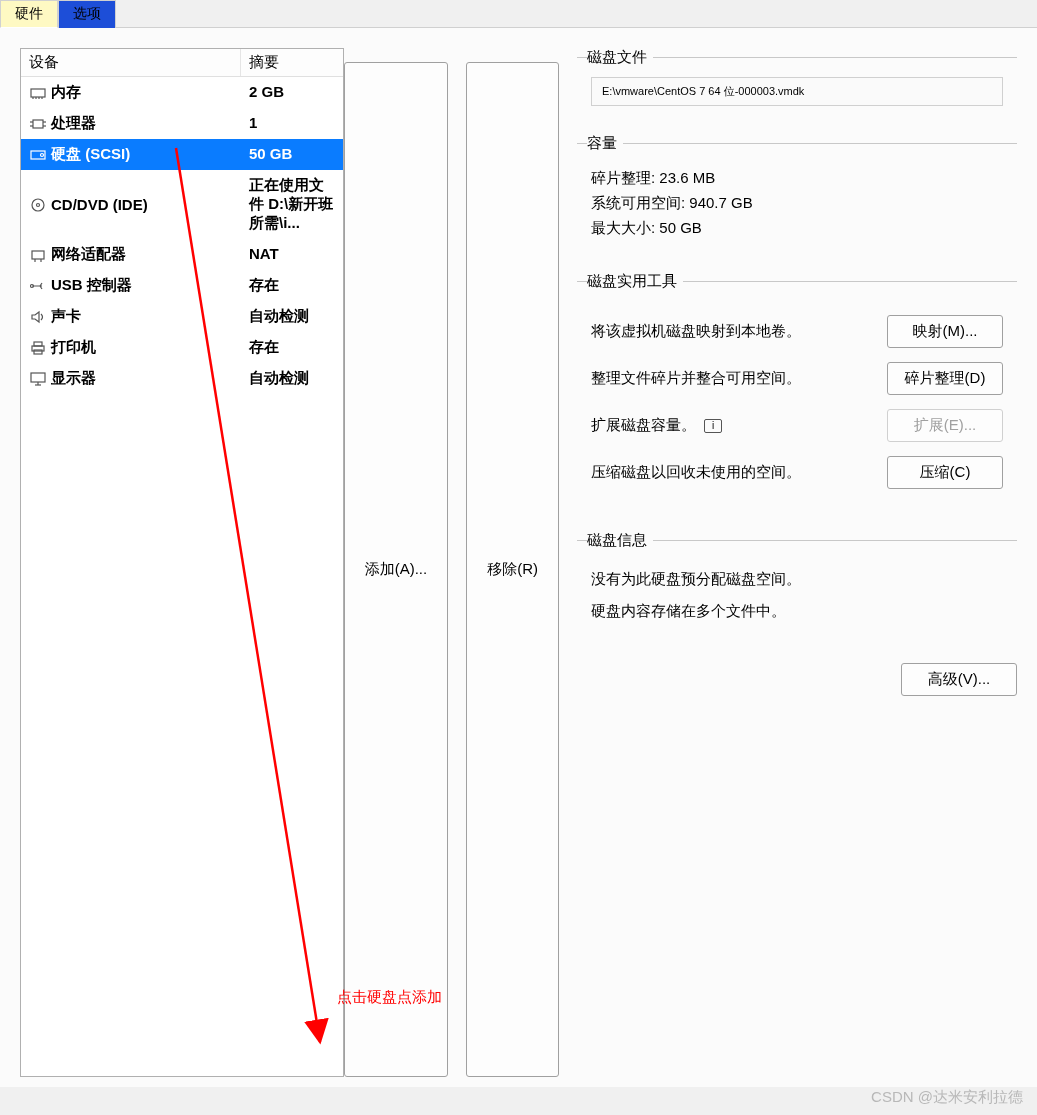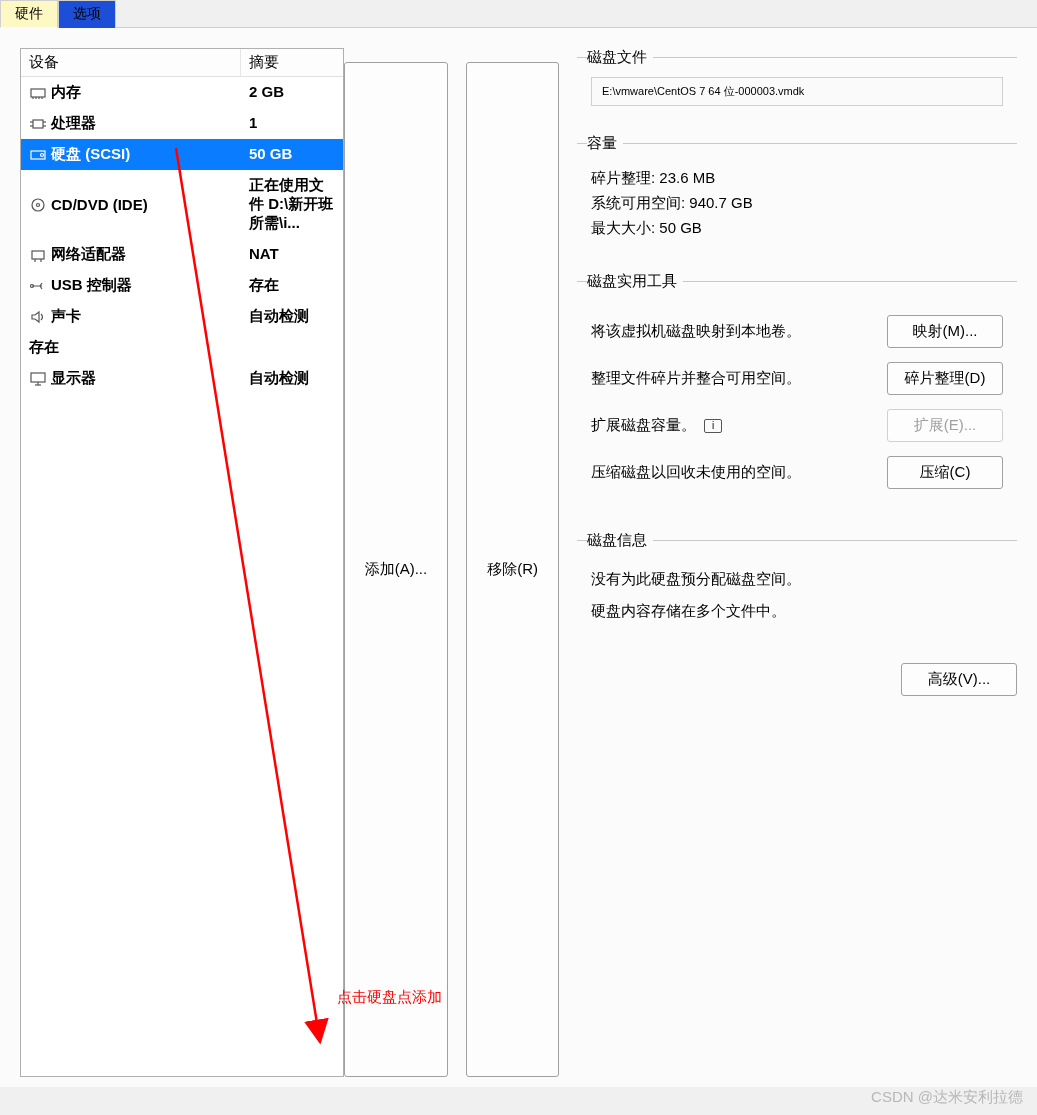--- a/index.html
+++ b/index.html
@@ -287,20 +287,30 @@
                 <path d="M2 5 h3 l4 -3 v10 l-4 -3 h-3 z"></path>
                 <path d="M11 4 q3 3 0 6"></path>
               </svg>
             </span>
           <span>声卡</span>
         </div>
         <div class="col-summary">自动检测</div>
       </div>
 
       <div class="row">
+        <div class="col-device">
+          <span class="icon">
+              <svg width="16" height="14">
+                <rect x="2" y="5" width="12" height="5"></rect>
+                <rect x="4" y="1" width="8" height="4"></rect>
+                <rect x="4" y="9" width="8" height="4"></rect>
+              </svg>
+            </span>
+          <span>打印机</span>
+        </div>
         <div class="col-summary">存在</div>
       </div>
 
       <div class="row">
         <div class="col-device">
           <span class="icon">
               <svg width="16" height="14">
                 <rect x="1" y="1" width="14" height="9"></rect>
                 <line x1="5" y1="13" x2="11" y2="13"></line>
                 <line x1="8" y1="10" x2="8" y2="13"></line>

